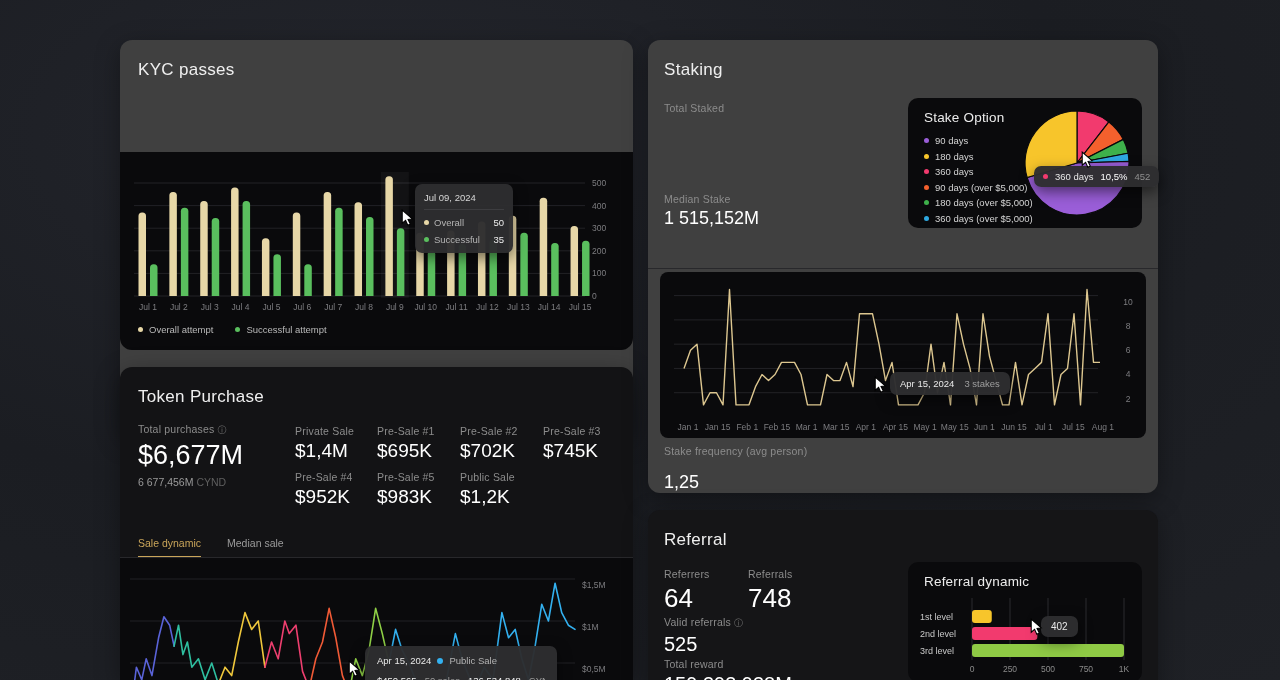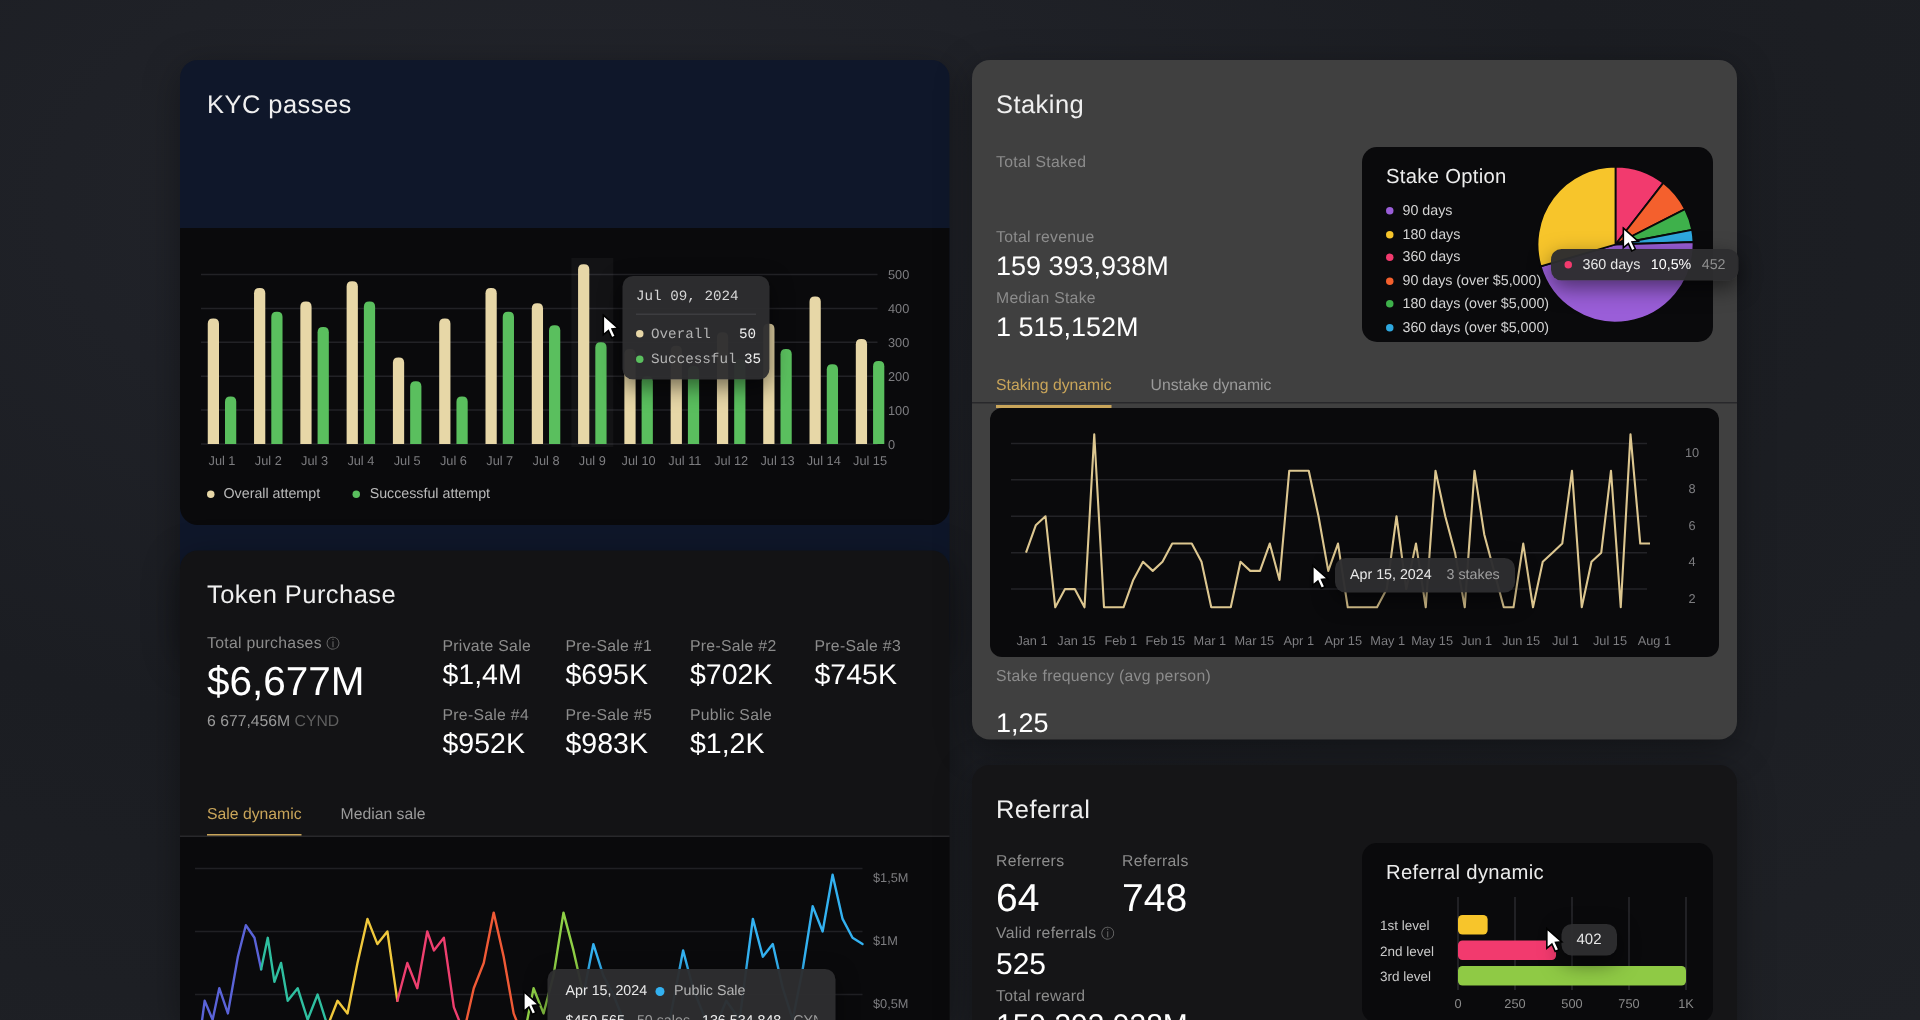--- a/index.html
+++ b/index.html
@@ -25,21 +25,21 @@
   .card{position:absolute;background:#0a0a0c;border-radius:10px;}
   .card-title{position:absolute;left:16px;top:12px;font-size:13.5px;color:#ececec;letter-spacing:.2px;}
   .cursor{position:absolute;z-index:9;width:13px;height:19px;}
   svg text{font-family:"Liberation Sans","DejaVu Sans",sans-serif;}
 </style>
 </head>
 <body>
 
 <div class="stage">
 
-  <div class="panel" style="left:120px;top:40px;width:513px;height:396px;background:#0f172a;">
+  <div class="panel" style="left:120px;top:40px;width:513px;height:396px;background:#404040;">
     <div class="panel-title">KYC passes</div>
 
     <div class="chart-zone" style="top:112px;height:198px;border-radius:0 0 12px 12px;">
       <svg width="513" height="168" viewBox="0 0 513 168">
           <line x1="14" y1="144" x2="465" y2="144" stroke="#222226"></line>
           <text x="472" y="147" font-size="8.5" fill="#7d7d80" text-anchor="start">0</text>
           <line x1="14" y1="121.4" x2="465" y2="121.4" stroke="#222226"></line>
           <text x="472" y="124.4" font-size="8.5" fill="#7d7d80" text-anchor="start">100</text>
           <line x1="14" y1="98.8" x2="465" y2="98.8" stroke="#222226"></line>
           <text x="472" y="101.8" font-size="8.5" fill="#7d7d80" text-anchor="start">200</text>
@@ -101,21 +101,21 @@
         <span class="legend-item">
           <span class="dot" style="background: rgb(231, 215, 167);"></span>
           <span>Overall attempt</span>
         </span>
         <span class="legend-item">
           <span class="dot" style="background: rgb(90, 191, 94);"></span>
           <span>Successful attempt</span>
         </span>
       </div>
 
-      <div class="tooltip" style="left:295px;top:32px;width:80px;padding:8px 9px;font-family:Liberation Mono, monospace;">
+      <div class="tooltip" style="left:295px;top:32px;width:80px;padding:8px 9px;">
         <div style="font-size:9.5px;color:#d6d6d6;padding-bottom:6px;border-bottom:1px solid #3d3d40;">Jul 09, 2024</div>
         <div style="display:flex;align-items:center;gap:5px;margin-top:7px;font-size:9.5px;">
           <span class="dot" style="width: 5px; height: 5px; background: rgb(231, 215, 167);"></span>
           <span style="color:#b3b3b3;">Overall</span>
           <span style="margin-left:auto;color:#ececec;">50</span>
         </div>
         <div style="display:flex;align-items:center;gap:5px;margin-top:6px;font-size:9.5px;">
           <span class="dot" style="width: 5px; height: 5px; background: rgb(90, 191, 94);"></span>
           <span style="color:#b3b3b3;">Successful</span>
           <span style="margin-left:auto;color:#ececec;">35</span>
@@ -211,24 +211,20 @@
         </svg>
     </div>
   </div>
 
   <div class="panel" style="left:648px;top:40px;width:510px;height:453px;background:#404040;">
     <div class="panel-title" style="left:16px;">Staking</div>
 
     <div style="position:absolute;left:16px;top:62px;">
       <div class="lbl">Total Staked</div>
     </div>
-    <div style="position:absolute;left:16px;top:112px;">
-      <div class="lbl">Total revenue</div>
-      <div class="val" style="font-size:18px;margin-top:3px;">159 393,938M</div>
-    </div>
     <div style="position:absolute;left:16px;top:153px;">
       <div class="lbl">Median Stake</div>
       <div class="val" style="font-size:18px;margin-top:3px;">1 515,152M</div>
     </div>
 
     <div class="card" style="left:260px;top:58px;width:234px;height:130px;">
       <div class="card-title">Stake Option</div>
       <div style="position:absolute;left:16px;top:35px;">
         <div class="legend-item" style="height:15.5px;">
             <span class="dot" style="background: rgb(154, 94, 216);"></span>
@@ -267,24 +263,20 @@
         <span class="dot" style="background: rgb(242, 58, 110);"></span>
         <span style="color:#e8e8e8;">360 days</span>
         <span style="color:#ffffff;">10,5%</span>
         <span style="color:#8f8f8f;">452</span>
       </div>
       <svg class="cursor" style="left:173px;top:53px;" viewBox="0 0 12 18">
           <path d="M1,1 L1,13.5 L4.2,10.8 L6.3,15.4 L8.6,14.3 L6.5,9.8 L10.5,9.4 Z" fill="#ffffff" stroke="#000000" stroke-width="1"></path>
         </svg>
     </div>
 
-    <div class="tabs" style="left:16px;top:211px;">
-      <span class="tab active">Staking dynamic</span>
-      <span class="tab">Unstake dynamic</span>
-    </div>
     <div class="divider" style="top:228px;"></div>
 
     <div class="card" style="left:12px;top:232px;width:486px;height:166px;border-radius:8px;">
       <svg width="486" height="166" viewBox="0 0 486 166">
           <line x1="14" y1="120.72" x2="438" y2="120.72" stroke="#232327"></line>
           <text x="468" y="129.72" font-size="8.5" fill="#7d7d80" text-anchor="middle">2</text>
           <line x1="14" y1="96.44" x2="438" y2="96.44" stroke="#232327"></line>
           <text x="468" y="105.44" font-size="8.5" fill="#7d7d80" text-anchor="middle">4</text>
           <line x1="14" y1="72.16" x2="438" y2="72.16" stroke="#232327"></line>
           <text x="468" y="81.16" font-size="8.5" fill="#7d7d80" text-anchor="middle">6</text>

